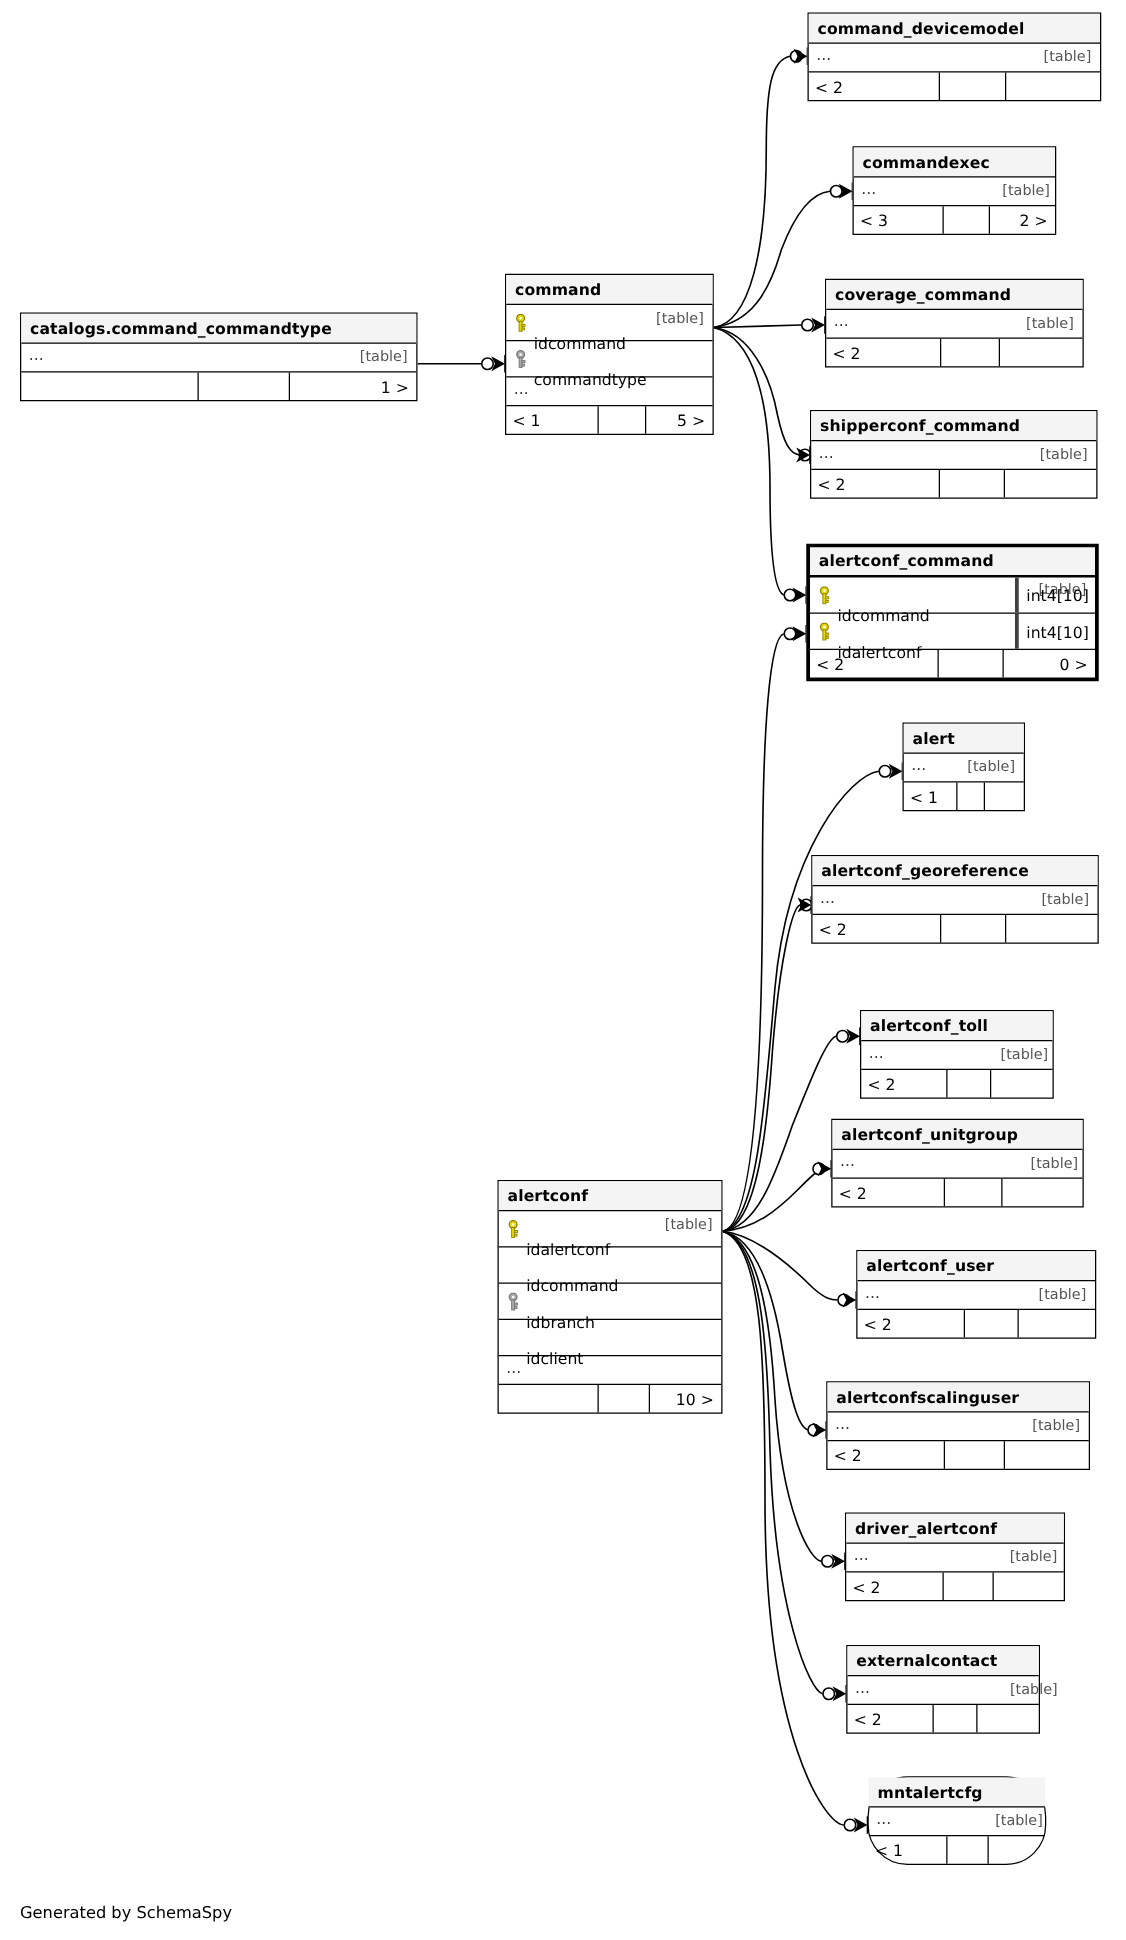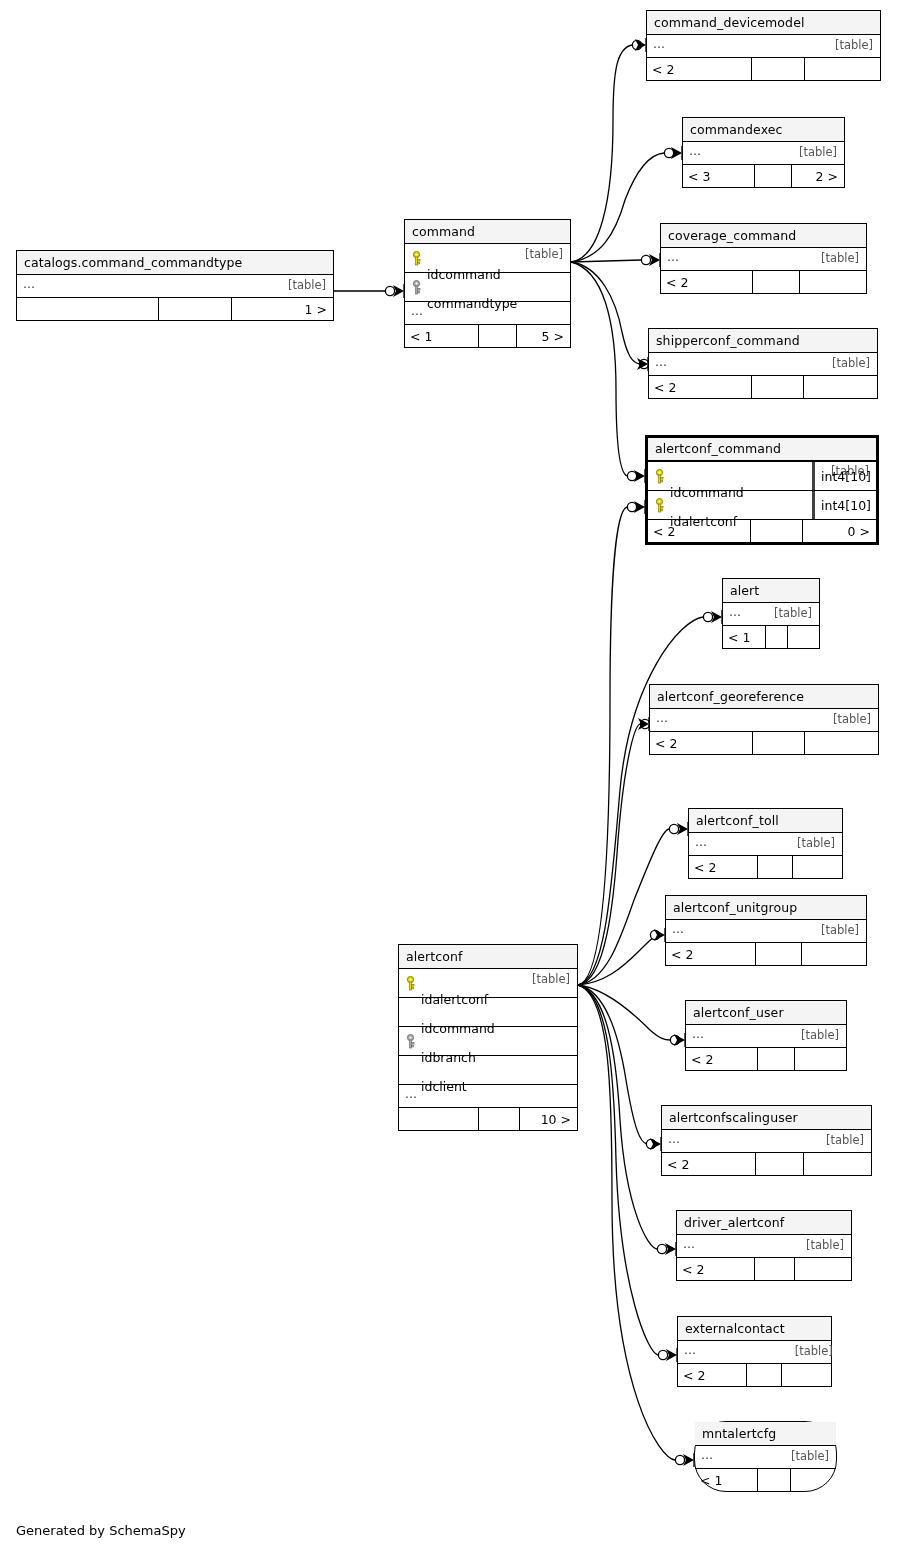--- a/index.html
+++ b/index.html
@@ -23,21 +23,21 @@
     display:flex;align-items:center;justify-content:space-between;
     background:#f4f4f4;
     border-bottom:1px solid #000;
     padding:2px 7px 3px 7px;
     box-sizing:border-box;
     height:24px;
     white-space:nowrap;
   }
   .focal .tbl-head{border-bottom-width:2px;}
   .tbl-name{
-    font-weight:normal;font-size:12.5px;letter-spacing:0.1px;color:#000;
+    font-weight:bold;font-size:12.5px;letter-spacing:0.1px;color:#000;
   }
   .tbl-tag{
     font-size:11.5px;color:#555;padding-left:10px;margin-top:45px;
   }
 
   .col-row{
     display:flex;align-items:center;
     height:29px;
     border-bottom:1px solid #000;
     box-sizing:border-box;
@@ -400,21 +400,21 @@
           <span class="keyicon"></span>
           <span class="col-name">idclient</span>
         </div>
         <div class="ellipsis-row">...</div>
         <div class="foot-row">
           <div class="foot-cell c0"></div>
           <div class="foot-cell c1"></div>
           <div class="foot-cell c2">10 &gt;</div>
         </div>
       </div>
-      <div class="table-node" style="left: 685px; top: 1000px; width: 162px;">
+      <div class="table-node" style="left: 685px; top: 1000px; width: 192px;">
         <div class="tbl-head">
           <span class="tbl-name">alertconf_user</span>
           <span class="tbl-tag">[table]</span>
         </div>
         <div class="ellipsis-row">...</div>
         <div class="foot-row">
           <div class="foot-cell c0">&lt; 2</div>
           <div class="foot-cell c1"></div>
           <div class="foot-cell c2"></div>
         </div>

